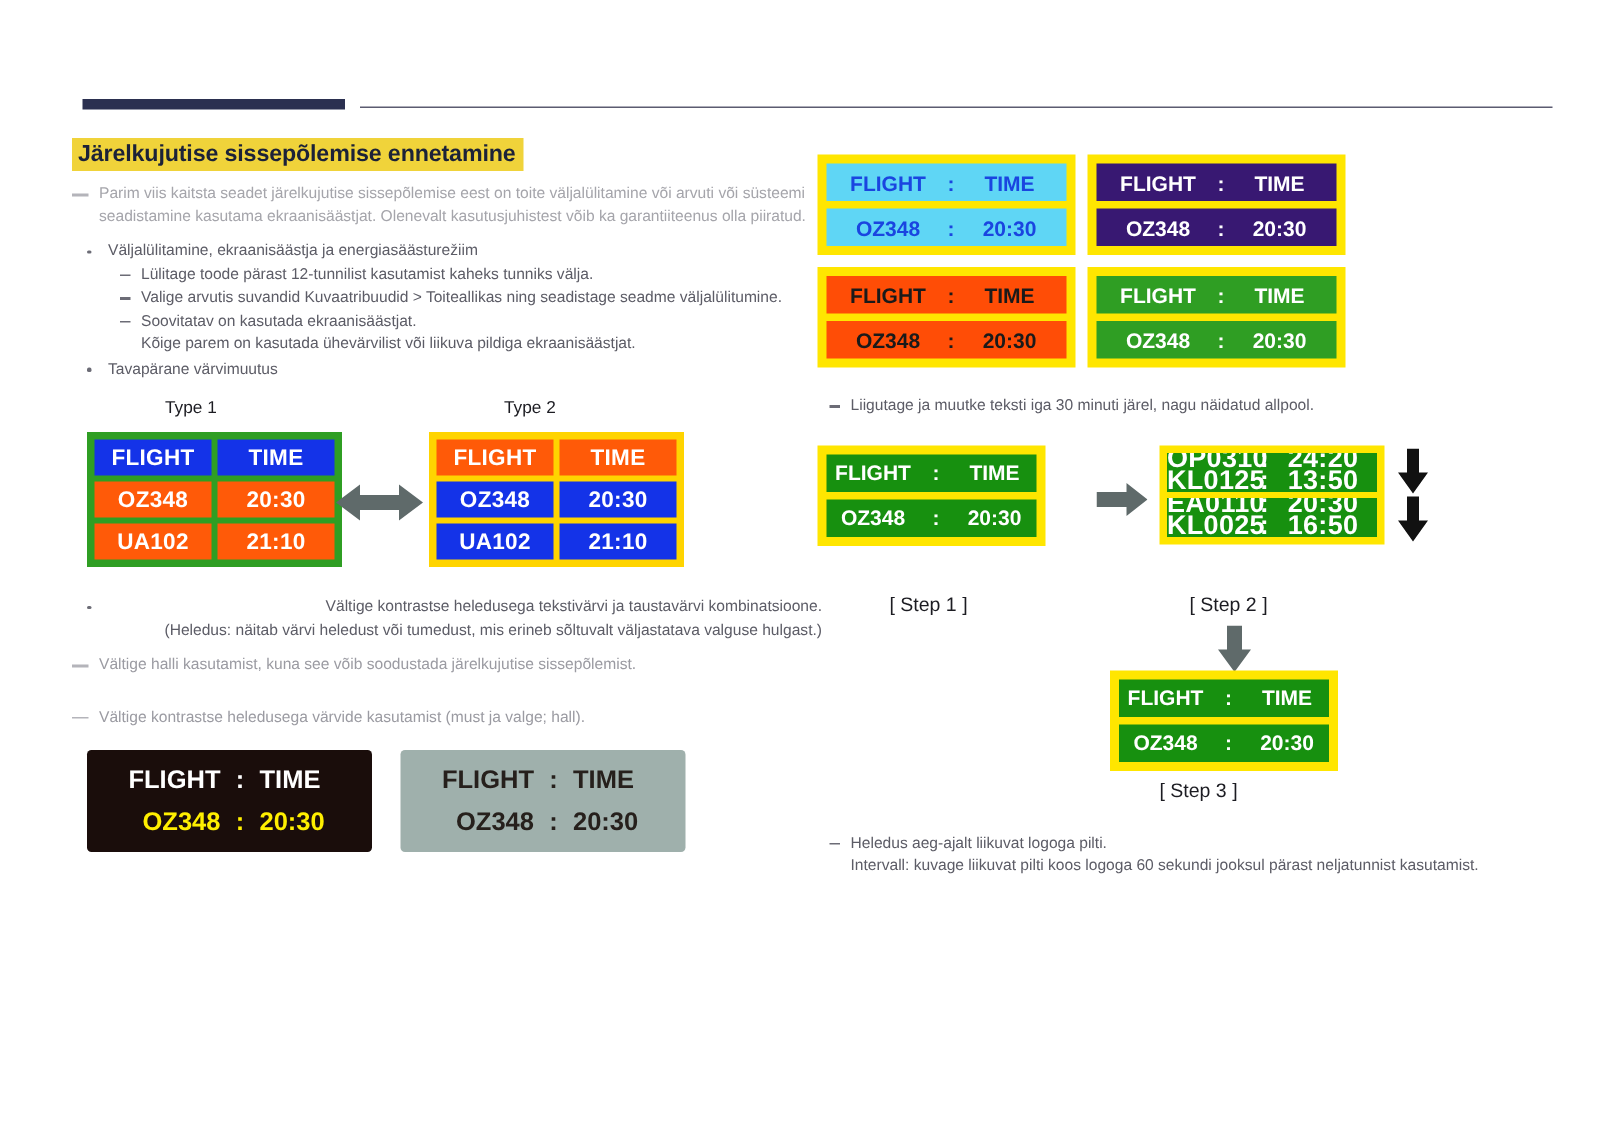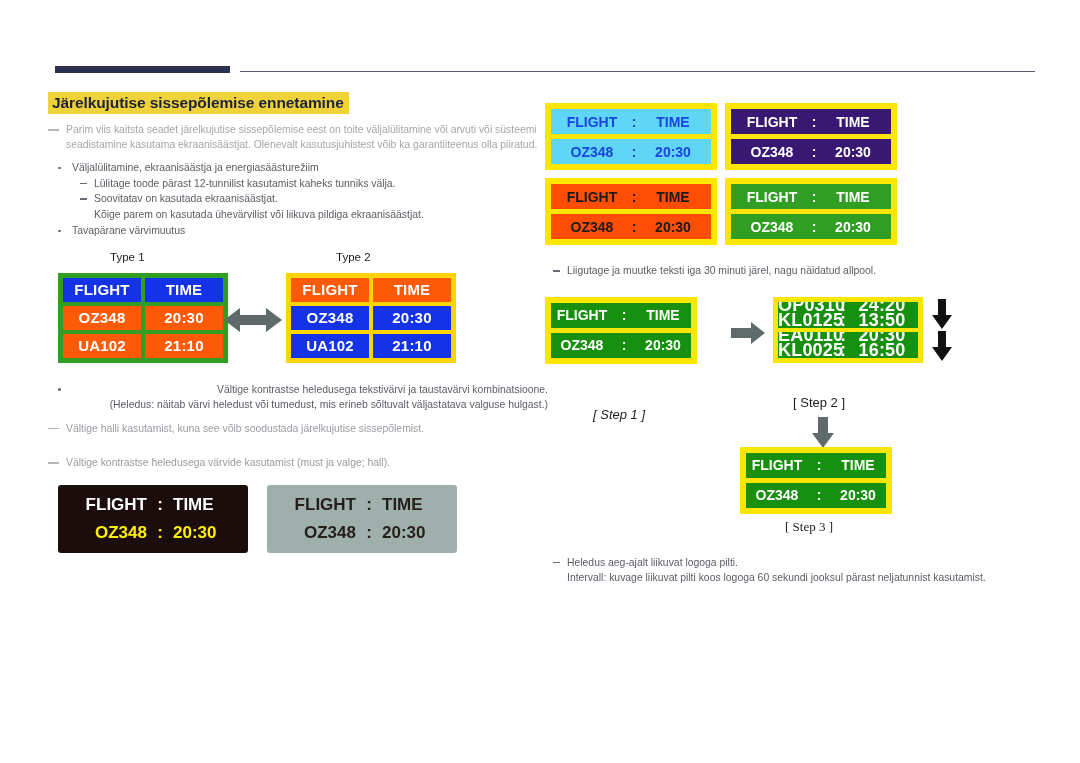--- a/index.html
+++ b/index.html
@@ -245,20 +245,21 @@
 
     <div class="title">Järelkujutise sissepõlemise ennetamine</div>
 
     <div class="note">Parim viis kaitsta seadet järelkujutise sissepõlemise eest on toite väljalülitamine või arvuti või süsteemi seadistamine kasutama ekraanisäästjat. Olenevalt kasutusjuhistest võib ka garantiiteenus olla piiratud.</div>
 
     <ul class="lv1">
       <li>
         <span>Väljalülitamine, ekraanisäästja ja energiasäästurežiim</span>
         <ul class="lv2">
           <li class="dash">Lülitage toode pärast 12-tunnilist kasutamist kaheks tunniks välja.</li>
+          <li class="dash">Valige arvutis suvandid Kuvaatribuudid &gt; Toiteallikas ning seadistage seadme väljalülitumine.</li>
           <li class="dash">Soovitatav on kasutada ekraanisäästjat.</li>
           <li class="plain">Kõige parem on kasutada ühevärvilist või liikuva pildiga ekraanisäästjat.</li>
         </ul>
       </li>
       <li>
         <span>Tavapärane värvimuutus</span>
       </li>
     </ul>
 
     <div class="type-row">
@@ -455,21 +456,21 @@
 
       <div class="down-arrows" style="left:386px; top:8px;">
         <svg width="22" height="64" viewBox="0 0 22 64">
           <polygon points="7,0 15,0 15,16 21,16 11,30 1,16 7,16" fill="#111111"></polygon>
           <polygon points="7,32 15,32 15,48 21,48 11,62 1,48 7,48" fill="#111111"></polygon>
         </svg>
       </div>
     </div>
 
     <div class="steprow" style="height:30px;">
-      <div class="step-label" style="left:48px; top:12px;font-style:italic;">[ Step 1 ]</div>
+      <div class="step-label" style="left:48px; top:0;">[ Step 1 ]</div>
       <div class="step-label" style="left:248px; top:0;">[ Step 2 ]</div>
       <div class="down-big" style="left:267px; top:22px;">
         <svg width="22" height="32" viewBox="0 0 22 32">
           <polygon points="6,0 16,0 16,16 22,16 11,31 0,16 6,16" fill="#5f6a6a"></polygon>
         </svg>
       </div>
     </div>
 
     <div style="position:relative; height:70px; margin-top:22px;">
       <div class="green-board" style="left:195px; top:0;">
@@ -480,21 +481,21 @@
         </div>
         <div class="bar">
           <span class="c1">OZ348</span>
           <span class="sep">:</span>
           <span class="c2">20:30</span>
         </div>
       </div>
     </div>
 
     <div class="steprow" style="height:22px; margin-top:2px;">
-      <div class="step-label" style="left:240px; top:0;font-family:Liberation Serif, serif;">[ Step 3 ]</div>
+      <div class="step-label" style="left:228px; top:0;">[ Step 3 ]</div>
     </div>
 
     <ul class="lv2 tail" style="margin-top:14px;">
       <li class="dash">Heledus aeg-ajalt liikuvat logoga pilti.</li>
       <li class="plain">Intervall: kuvage liikuvat pilti koos logoga 60 sekundi jooksul pärast neljatunnist kasutamist.</li>
     </ul>
 
   </div>
 
 </div>

